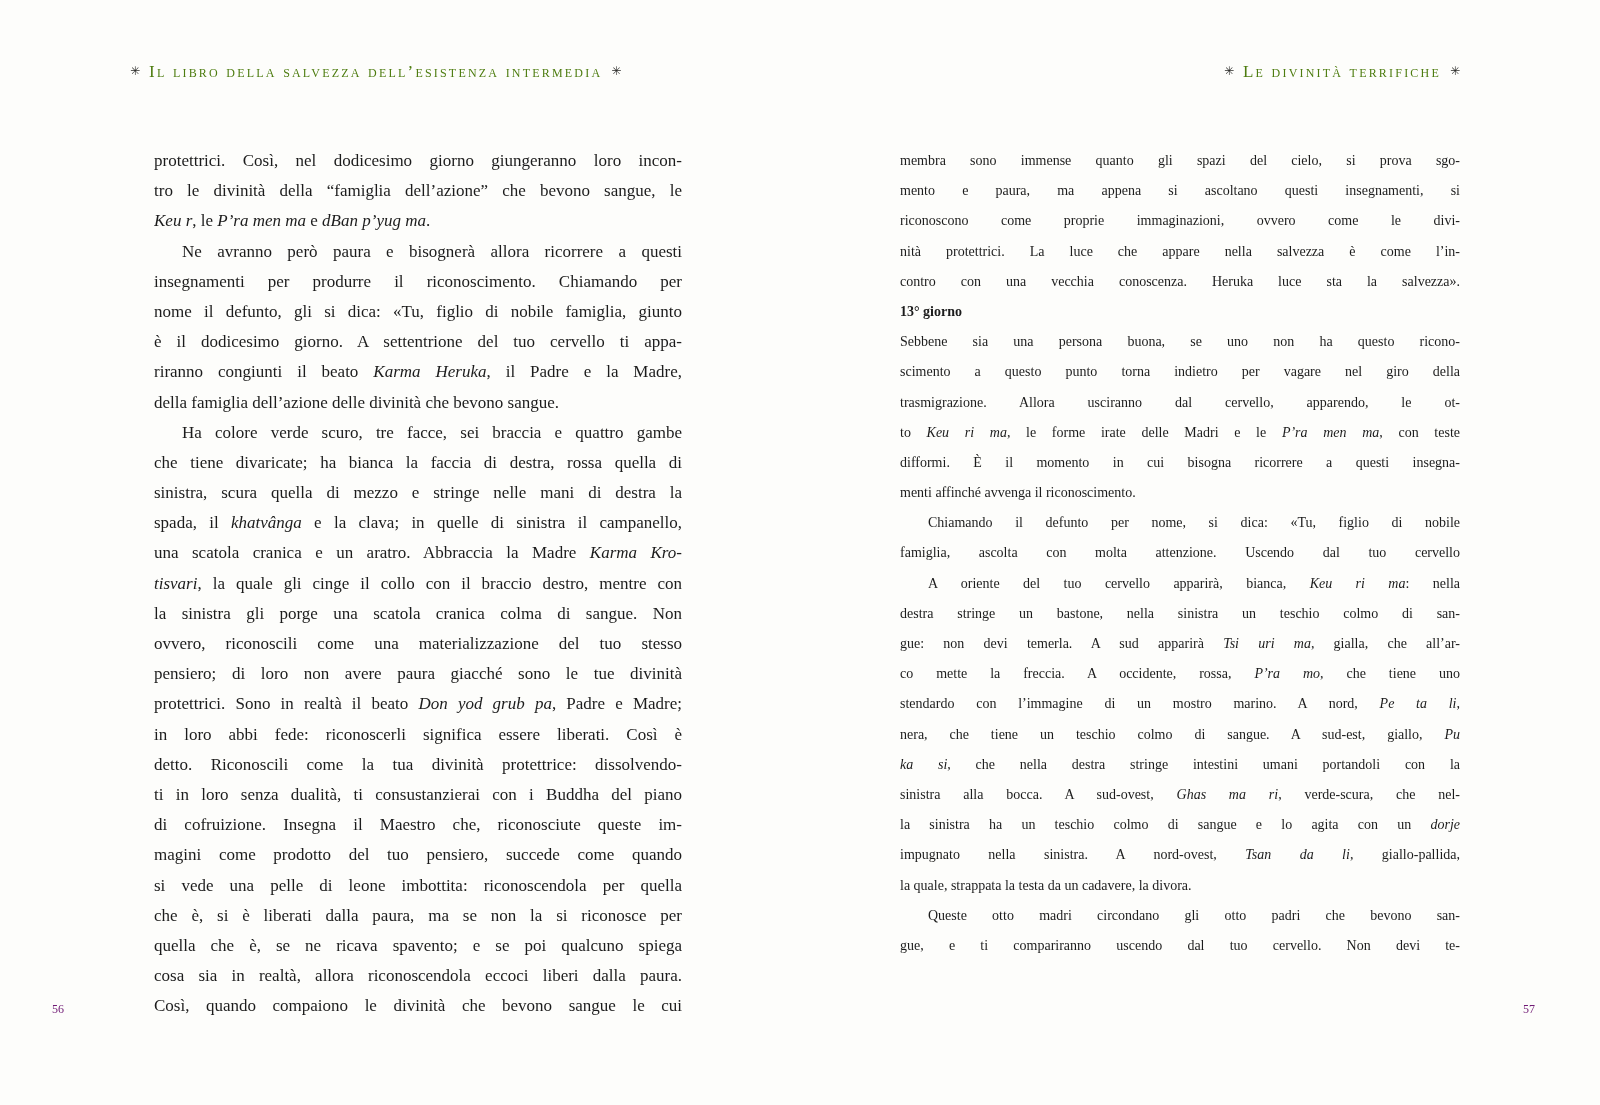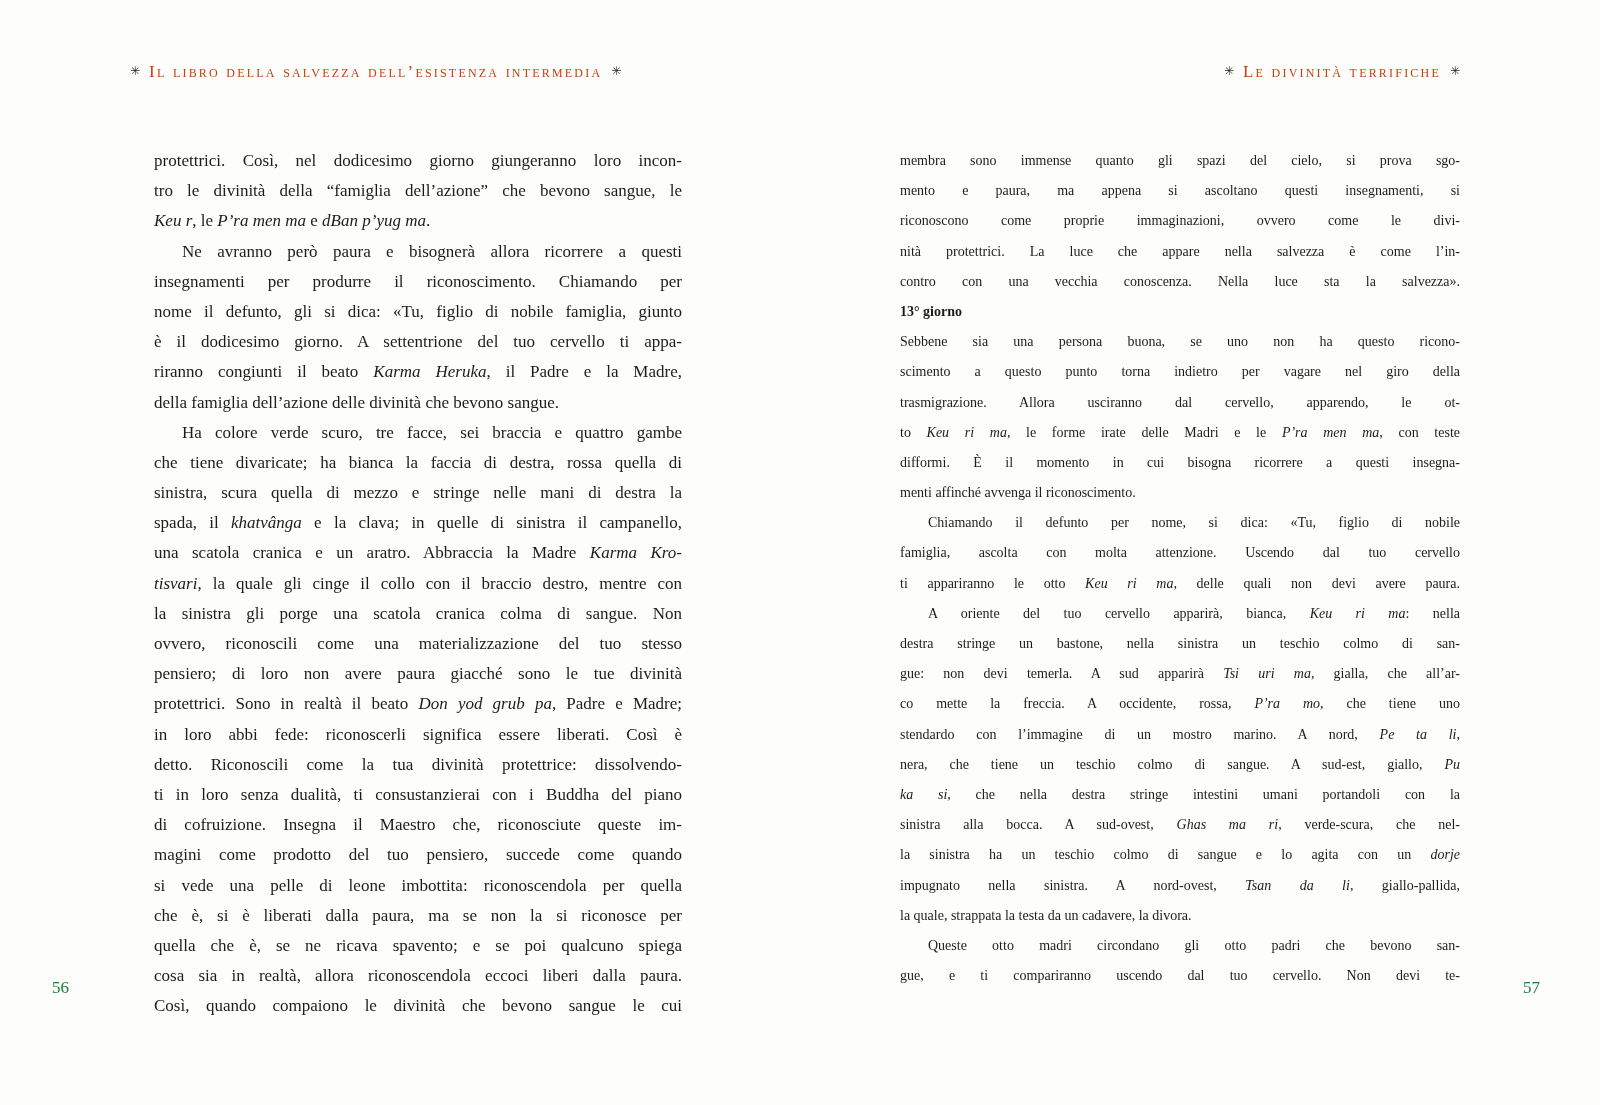--- a/index.html
+++ b/index.html
@@ -19,21 +19,21 @@
     position: absolute; top: 62px;
     display: flex; align-items: center; gap: 9px;
     white-space: nowrap;
   }
   #left-running-head  { left: 130px; }
   #right-running-head { right: 140px; }
   .rh-text {
     font-variant: small-caps;
     font-size: 17px;
     letter-spacing: 2.2px;
-    color: #c2410c;
+    color: #4d7c0f;
   }
   .orn {
     font-family: "DejaVu Sans", sans-serif;
     font-size: 12px;
     color: #2b2b29;
     position: relative; top: -1px;
   }
 
   .text-block { position: absolute; top: 146px; }
   #left-text  { left: 130px; width: 528px; font-size: 17px; margin-left: 24px; }
@@ -48,22 +48,22 @@
   }
   .line.para-end { text-align-last: left; }
   .line.indent   { text-indent: 28px; }
   .line.heading  {
     font-weight: bold;
     text-align-last: left;
   }
   .line i { font-style: italic; }
 
   .folio {
-    position: absolute; top: 978px;
-    font-size: 17px; color: #15803d;
+    position: absolute; top: 1002px;
+    font-size: 12px; color: #701a75;
   }
   #left-folio  { left: 52px; }
   #right-folio { left: 723px; }
 </style>
 </head>
 <body>
 
 <div class="page" id="left-page">
   <div class="running-head" id="left-running-head">
     <span class="orn">✳</span>
@@ -108,31 +108,30 @@
   <div class="running-head" id="right-running-head">
     <span class="orn">✳</span>
     <span class="rh-text">Le divinità terrifiche</span>
     <span class="orn">✳</span>
   </div>
   <div class="text-block" id="right-text">
       <div class="line">membra sono immense quanto gli spazi del cielo, si prova sgo-</div>
       <div class="line">mento e paura, ma appena si ascoltano questi insegnamenti, si</div>
       <div class="line">riconoscono come proprie immaginazioni, ovvero come le divi-</div>
       <div class="line">nità protettrici. La luce che appare nella salvezza è come l’in-</div>
-      <div class="line">contro con una vecchia conoscenza. Nella luce sta la salvezza».</div>
+      <div class="line">contro con una vecchia conoscenza. Heruka luce sta la salvezza».</div>
       <div class="line heading">13° giorno</div>
       <div class="line">Sebbene sia una persona buona, se uno non ha questo ricono-</div>
       <div class="line">scimento a questo punto torna indietro per vagare nel giro della</div>
       <div class="line">trasmigrazione. Allora usciranno dal cervello, apparendo, le ot-</div>
       <div class="line">to <i>Keu ri ma</i>, le forme irate delle Madri e le <i>P’ra men ma</i>, con teste</div>
       <div class="line">difformi. È il momento in cui bisogna ricorrere a questi insegna-</div>
       <div class="line para-end">menti affinché avvenga il riconoscimento.</div>
       <div class="line indent">Chiamando il defunto per nome, si dica: «Tu, figlio di nobile</div>
       <div class="line">famiglia, ascolta con molta attenzione. Uscendo dal tuo cervello</div>
-      <div class="line">ti appariranno le otto <i>Keu ri ma</i>, delle quali non devi avere paura.</div>
       <div class="line indent">A oriente del tuo cervello apparirà, bianca, <i>Keu ri ma</i>: nella</div>
       <div class="line">destra stringe un bastone, nella sinistra un teschio colmo di san-</div>
       <div class="line">gue: non devi temerla. A sud apparirà <i>Tsi uri ma</i>, gialla, che all’ar-</div>
       <div class="line">co mette la freccia. A occidente, rossa, <i>P’ra mo</i>, che tiene uno</div>
       <div class="line">stendardo con l’immagine di un mostro marino. A nord, <i>Pe ta li</i>,</div>
       <div class="line">nera, che tiene un teschio colmo di sangue. A sud-est, giallo, <i>Pu</i></div>
       <div class="line"><i>ka si</i>, che nella destra stringe intestini umani portandoli con la</div>
       <div class="line">sinistra alla bocca. A sud-ovest, <i>Ghas ma ri</i>, verde-scura, che nel-</div>
       <div class="line">la sinistra ha un teschio colmo di sangue e lo agita con un <i>dorje</i></div>
       <div class="line">impugnato nella sinistra. A nord-ovest, <i>Tsan da li</i>, giallo-pallida,</div>

